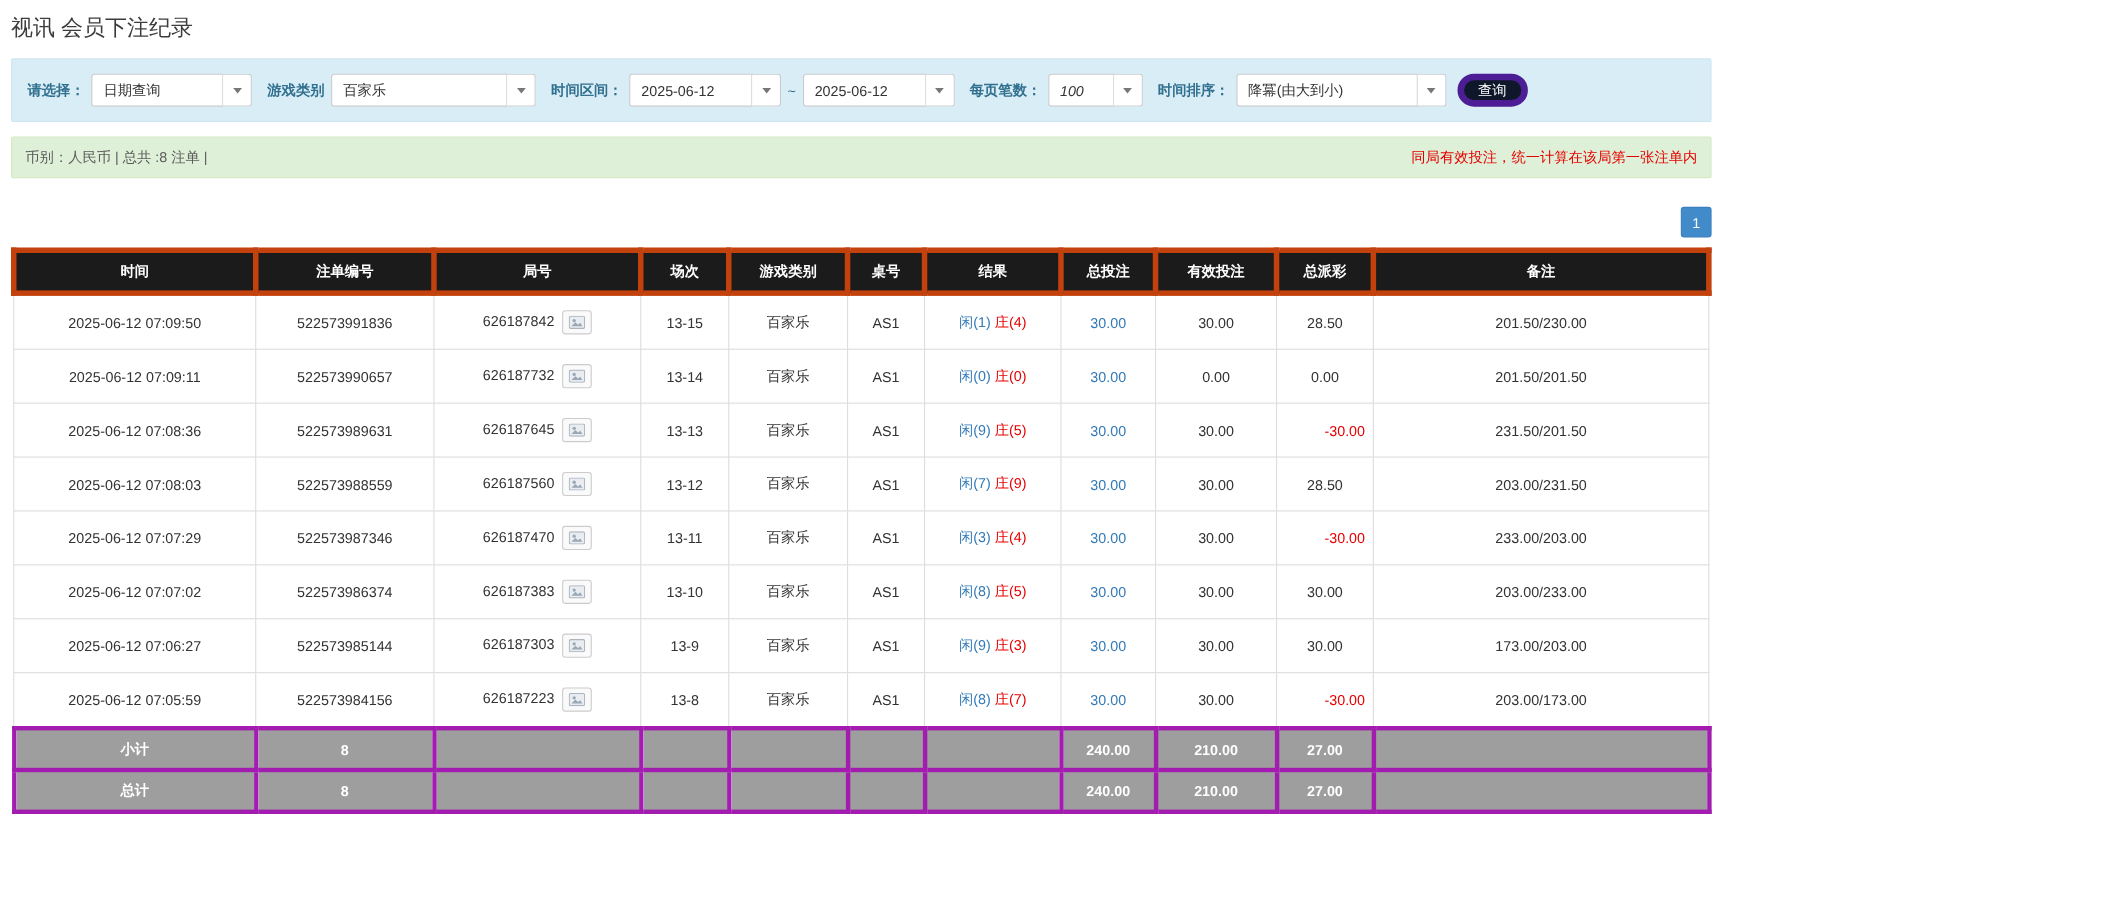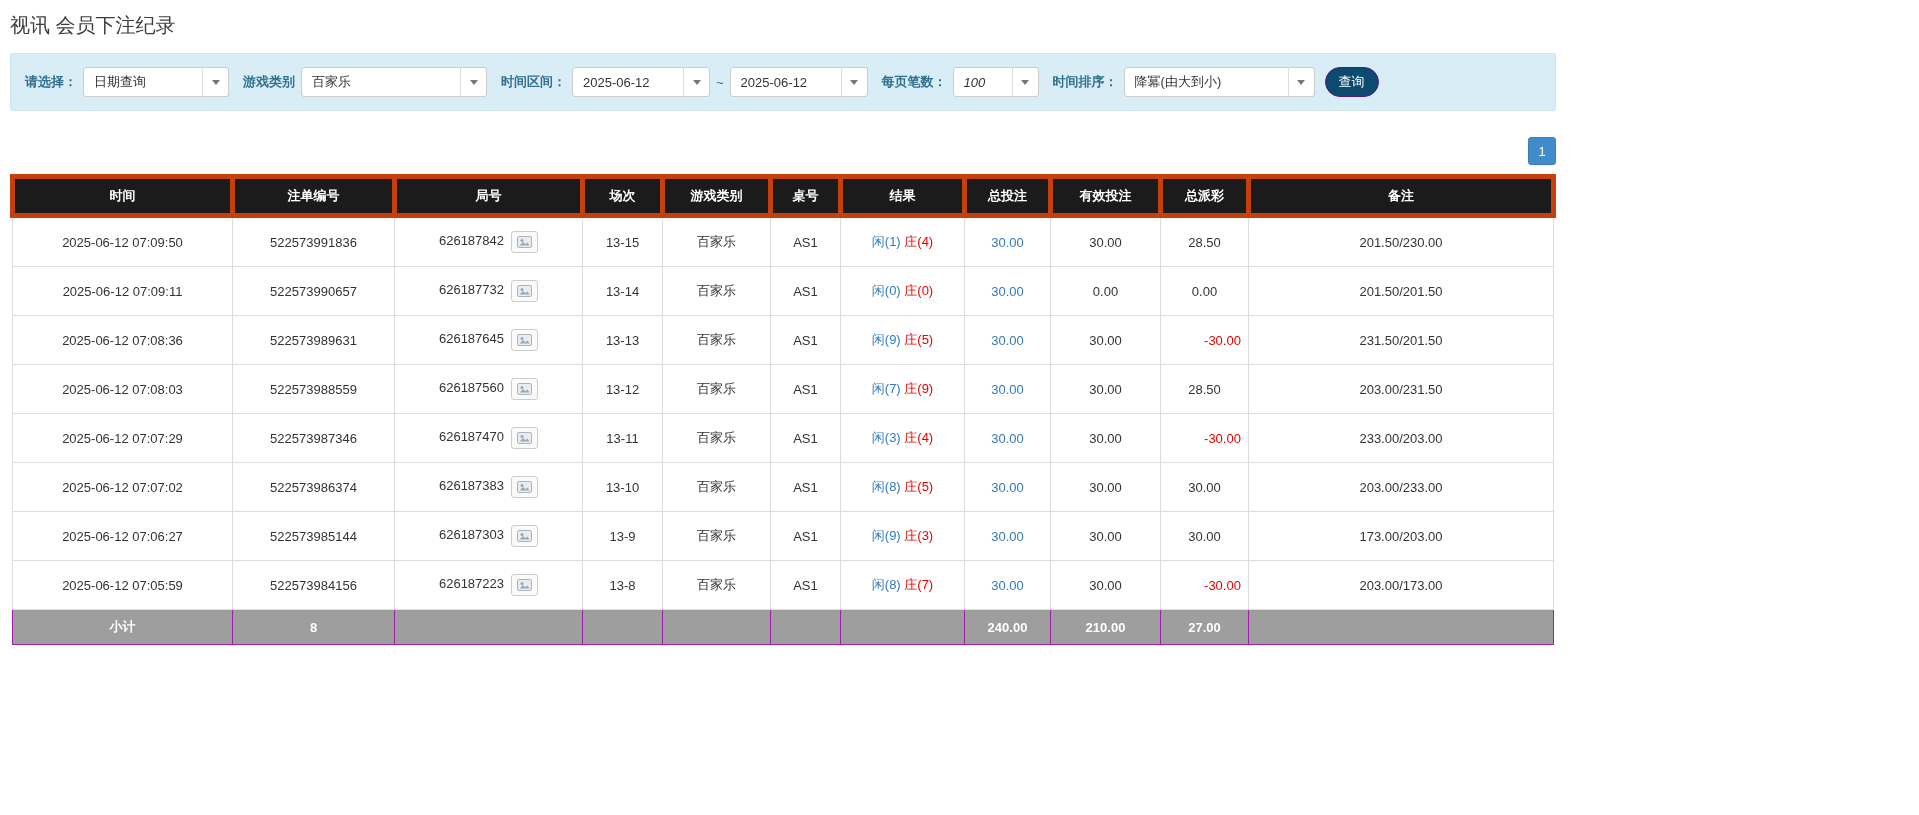--- a/index.html
+++ b/index.html
@@ -56,22 +56,22 @@
     border-left: 4px solid transparent;
     border-right: 4px solid transparent;
     border-top: 5px solid #777;
   }
   .w-querytype { width: 120px; }
   .w-game { width: 160px; }
   .w-date { width: 112px; }
   .w-perpage { width: 60px; font-style: italic; }
   .w-sort { width: 165px; }
   .btn-query {
-    background: #0c4a6e;
-    border: 1px solid #4c1d95;
+    background: #0f172a;
+    border: 6px solid #4c1d95;
     color: #fff;
     height: 30px;
     padding: 0 13px;
     border-radius: 15px;
     margin-left: 10px;
     font-size: 13px;
     cursor: pointer;
     font-family: inherit;
   }
 
@@ -120,21 +120,21 @@
     border: 1px solid #ddd;
     text-align: center;
     padding: 13px 4px;
     font-size: 13px;
     color: #333;
     overflow: hidden;
   }
   tr.foot-row td {
     background: #9e9e9e;
     color: #fff;
-    border: 1px solid #a21caf;
+    border: 4px solid #a21caf;
     padding: 8px 8px;
     font-weight: bold;
   }
   .res-player { color: #337ab7; }
   .res-banker { color: #e60000; }
   .bet-link { color: #337ab7; text-decoration: none; cursor: pointer; }
   .neg { color: #e60000; margin-left: 36px; }
   .round-icon {
     display: inline-flex;
     width: 27px; height: 22px;
@@ -199,20 +199,24 @@
     <div class="combo">
       <span class="combo-input w-sort">降冪(由大到小)</span>
       <span class="combo-btn">
           <span class="caret"></span>
         </span>
     </div>
 
     <button class="btn-query">查询</button>
   </div>
 
+  <div class="info-bar">
+    <span class="info-left">币别：人民币 | 总共 :8 注单 |</span>
+    <span class="info-right">同局有效投注，统一计算在该局第一张注单内</span>
+  </div>
 
   <div class="pagi-row" id="pagination">
       <span class="page-btn">1</span>
     </div>
 
   <table class="data">
     <colgroup>
       <col style="width:220px">
         <col style="width:162px">
         <col style="width:188px">
@@ -401,16 +405,29 @@
           <td></td>
           <td></td>
           <td></td>
           <td></td>
           <td></td>
           <td>240.00</td>
           <td>210.00</td>
           <td>27.00</td>
           <td></td>
         </tr>
+        <tr class="foot-row">
+          <td>总计</td>
+          <td>8</td>
+          <td></td>
+          <td></td>
+          <td></td>
+          <td></td>
+          <td></td>
+          <td>240.00</td>
+          <td>210.00</td>
+          <td>27.00</td>
+          <td></td>
+        </tr>
       </tfoot>
   </table>
 
 </div>
 
 </body></html>

